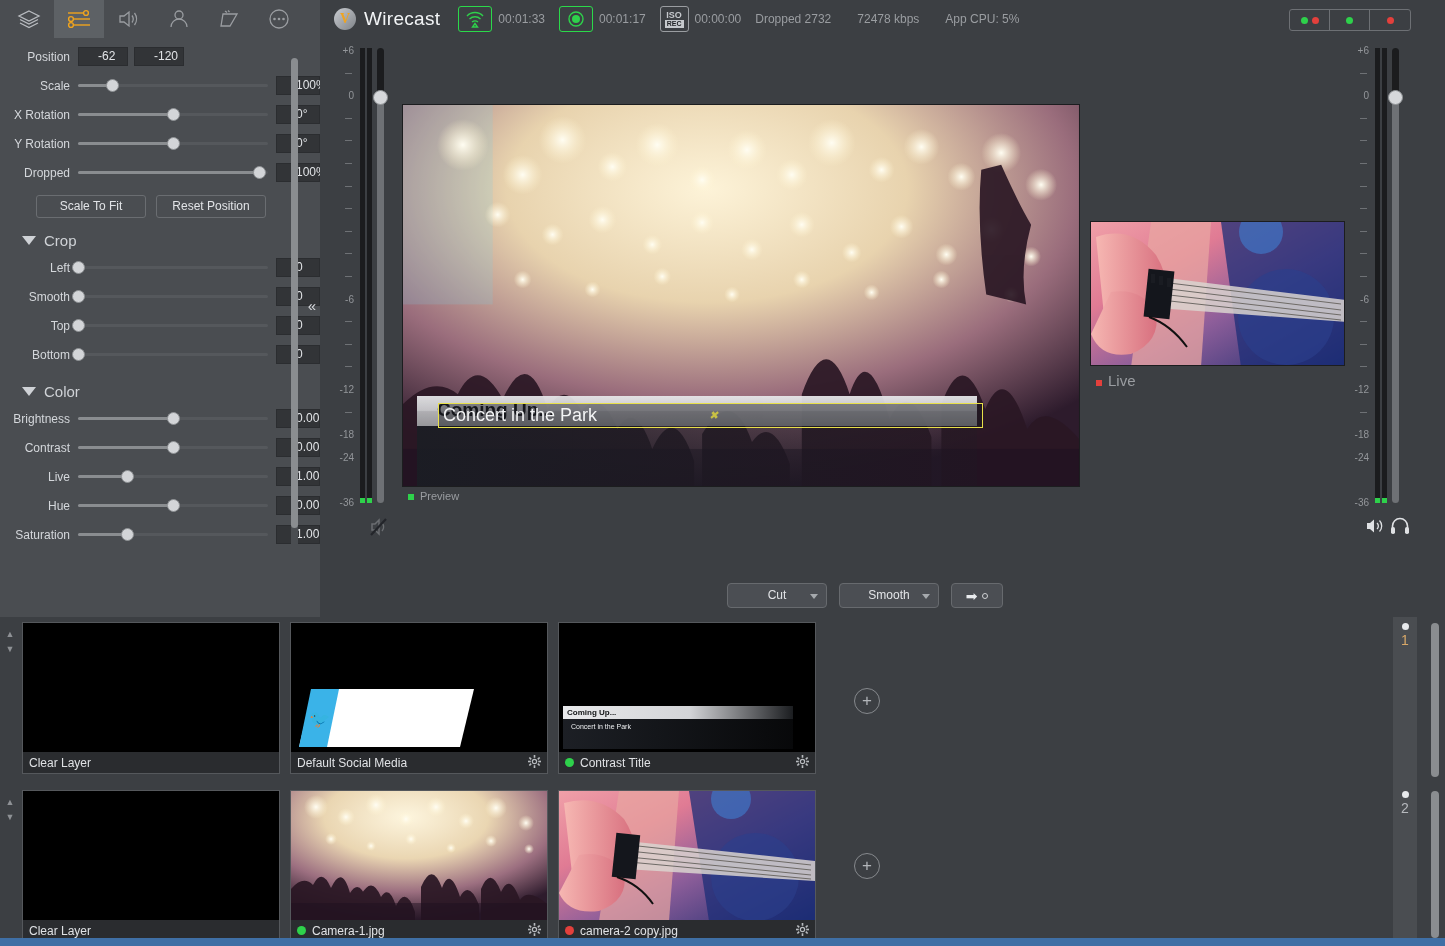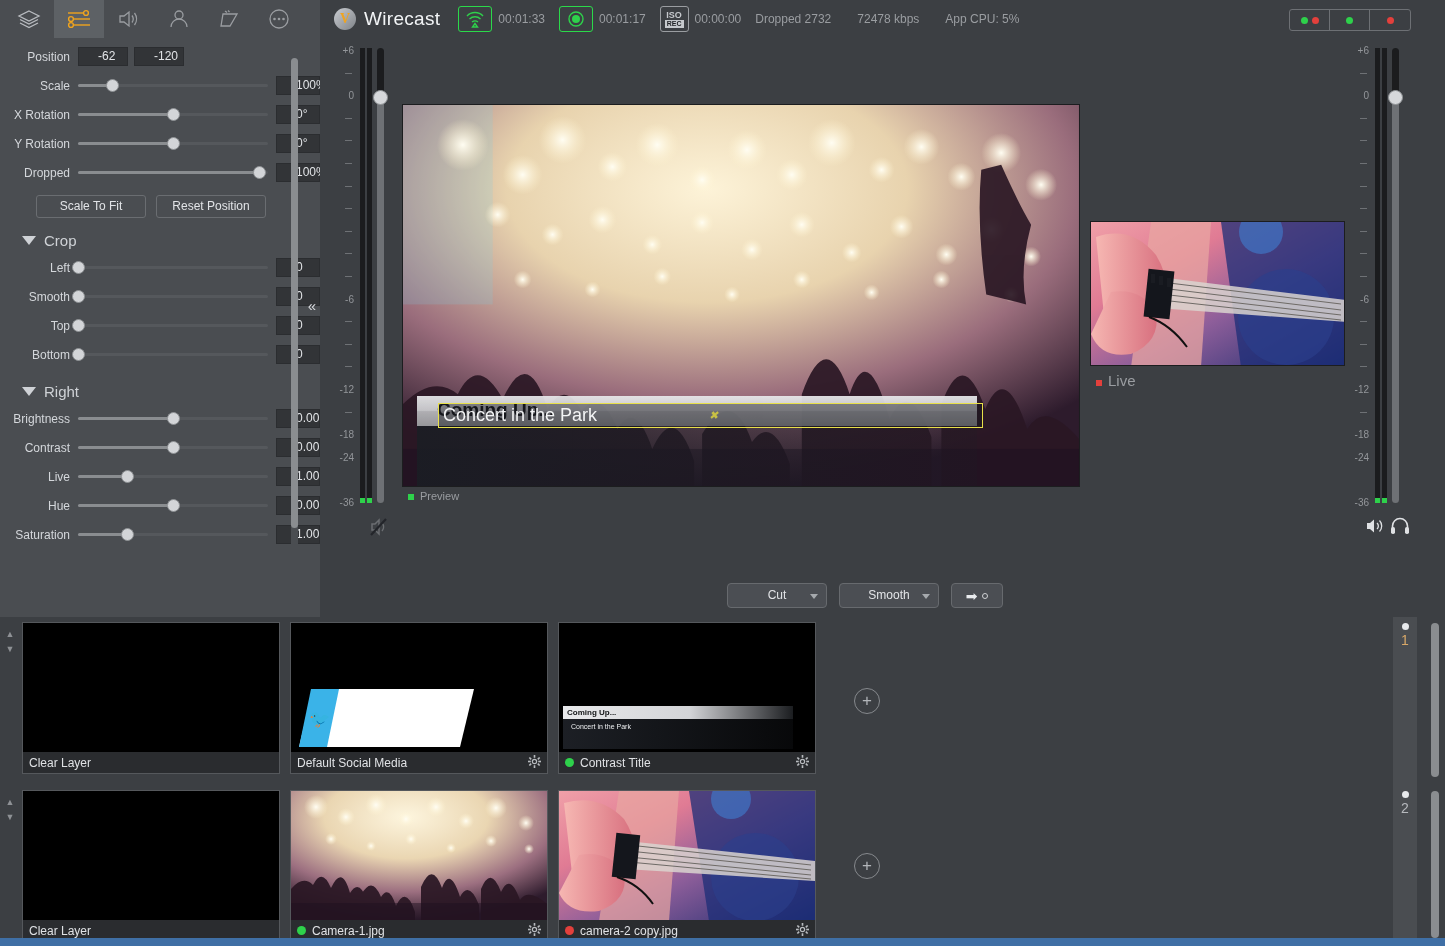--- a/index.html
+++ b/index.html
@@ -296,21 +296,21 @@
             <i class="strack"></i>
             <i class="sfill" style="width:0%"></i>
             <i class="sknob" style="left:0%"></i>
           </div>
           <div class="numbox val">0</div>
         </div>
       </div>
 
     <div class="sect">
       <i class="tri"></i>
-      <span>Right</span>
+      <span>Color</span>
     </div>
     <div id="color-sliders">
         <div class="prow">
           <div class="plabel">Brightness</div>
           <div class="slider">
             <i class="strack"></i>
             <i class="sfill" style="width:50%"></i>
             <i class="sknob" style="left:50%"></i>
           </div>
           <div class="numbox val">0.00</div>

